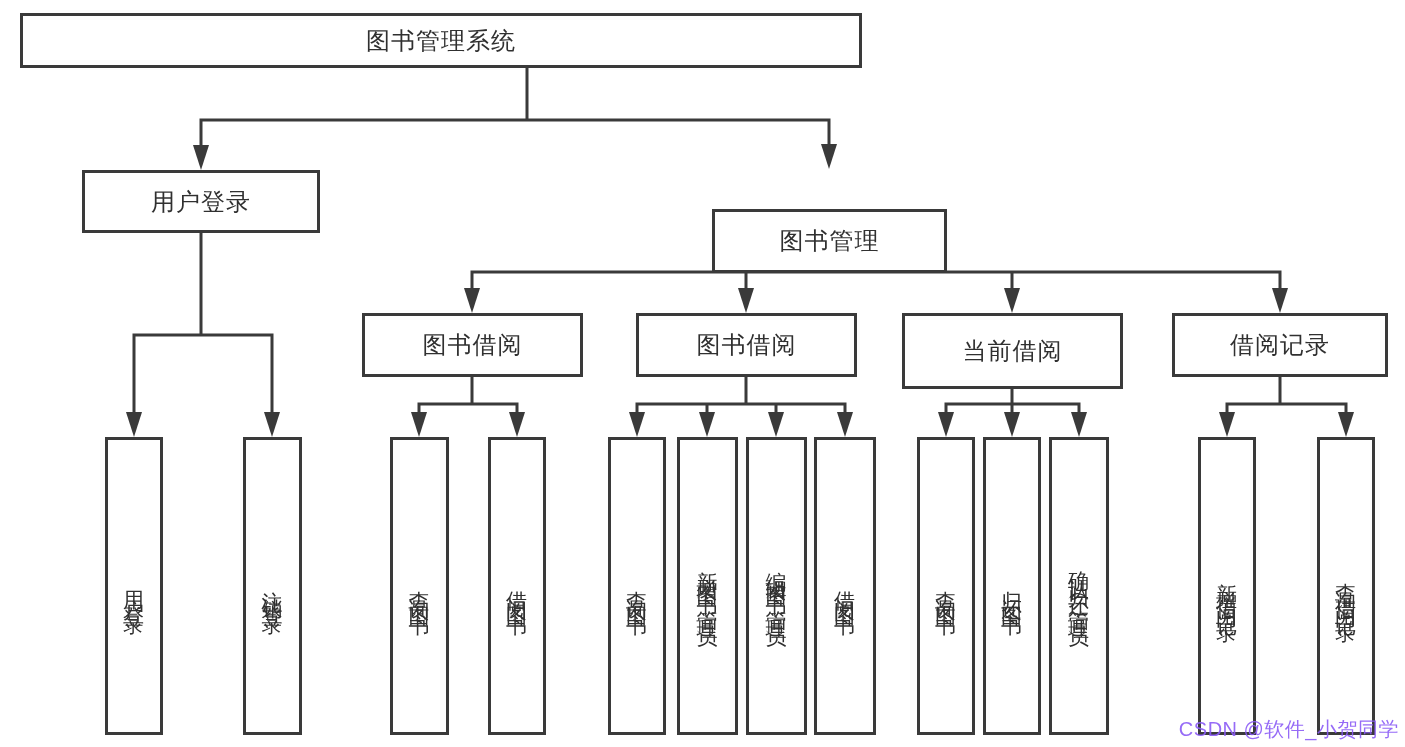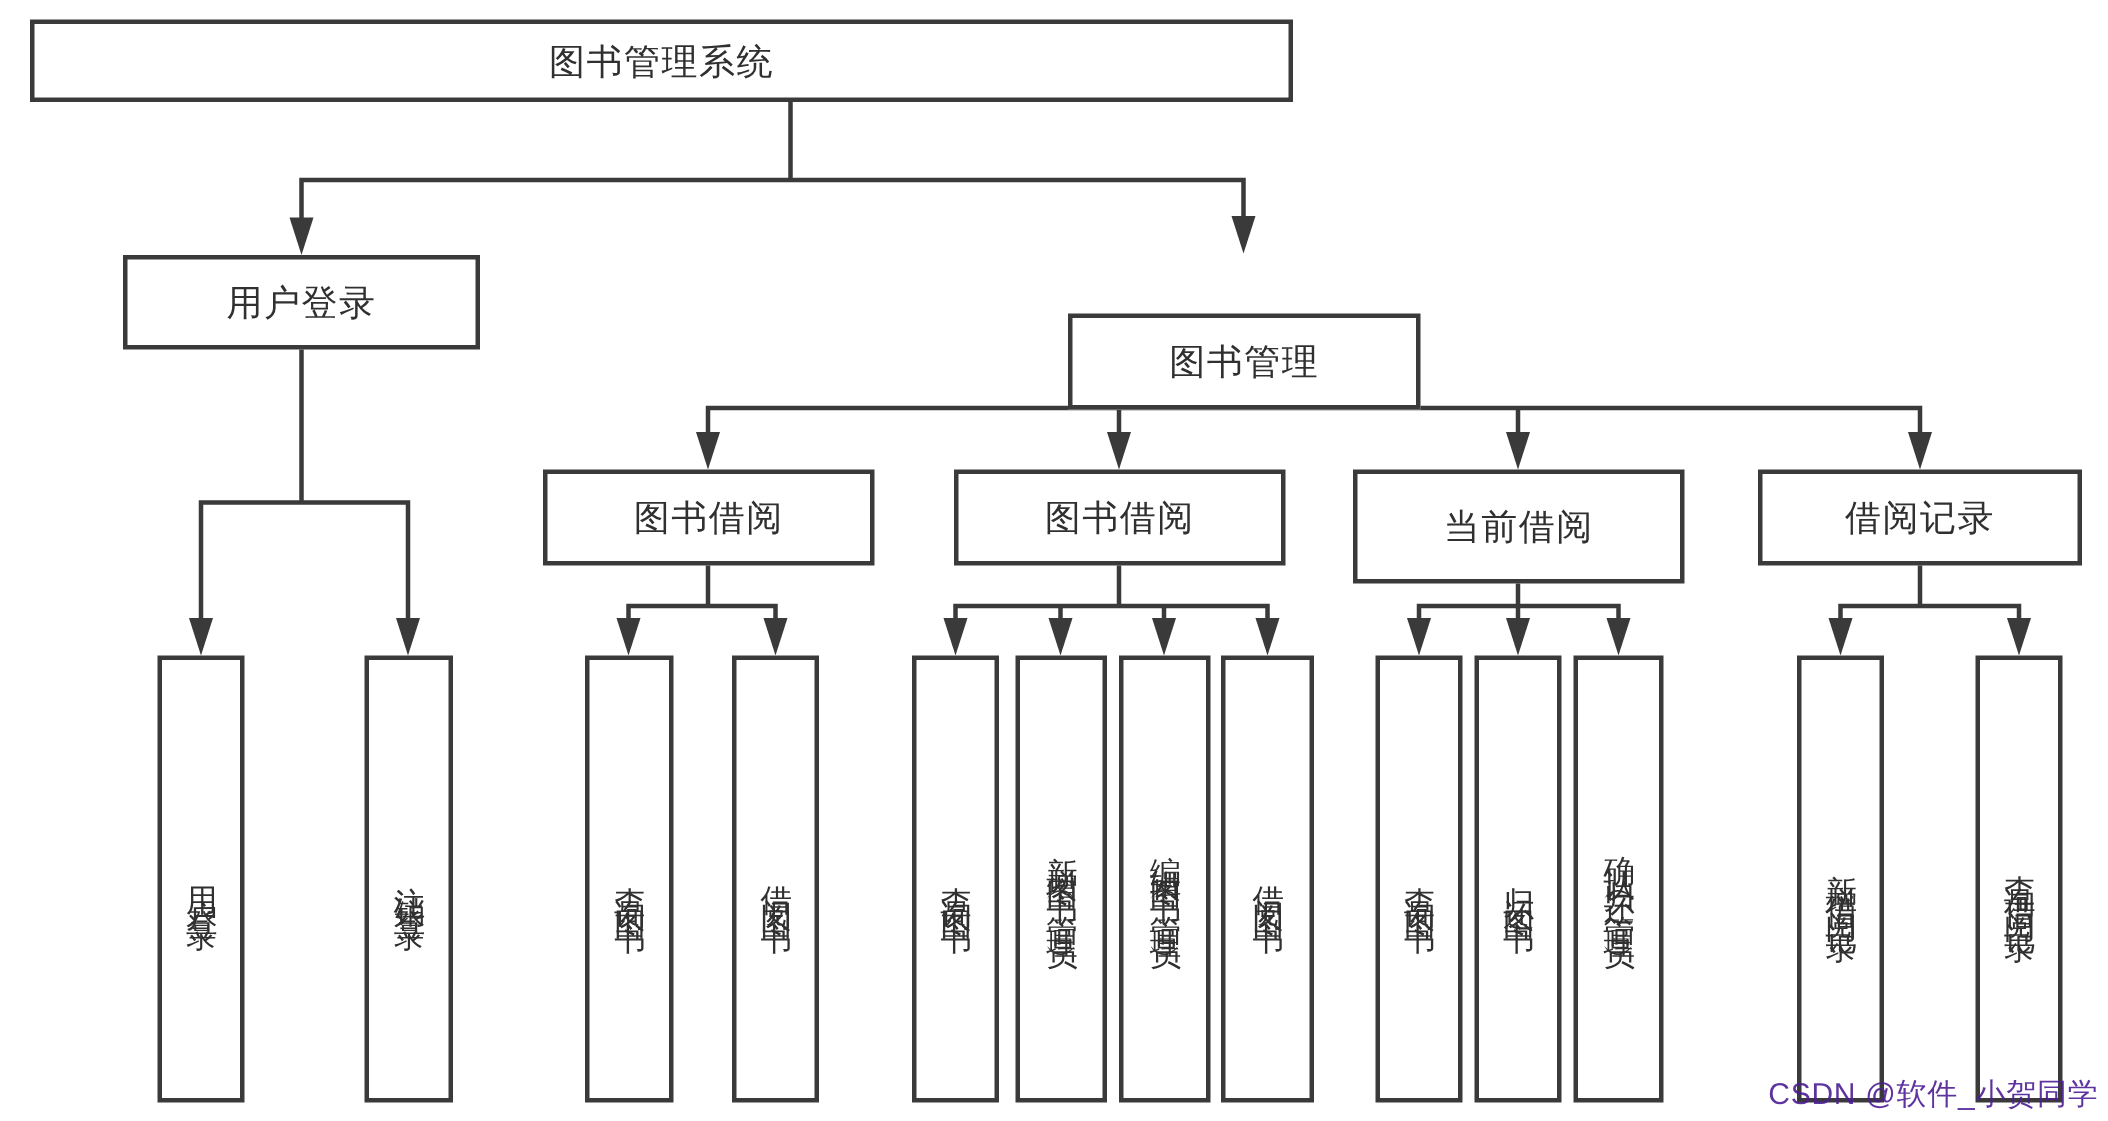--- a/index.html
+++ b/index.html
@@ -144,15 +144,15 @@
     <span class="vtext">确认归还（管理员）</span>
   </div>
 
   <div class="box vbox" style="left:1198px; top:437px; width:58px; height:298px;">
     <span class="vtext">新增借阅记录</span>
   </div>
   <div class="box vbox" style="left:1317px; top:437px; width:58px; height:298px;">
     <span class="vtext">查询借阅记录</span>
   </div>
 
-  <div class="watermark" style="color: #4c1d95;">CSDN @软件_小贺同学</div>
+  <div class="watermark" style="color: #8b5cf6;">CSDN @软件_小贺同学</div>
 
 </div>
 
 </body></html>

